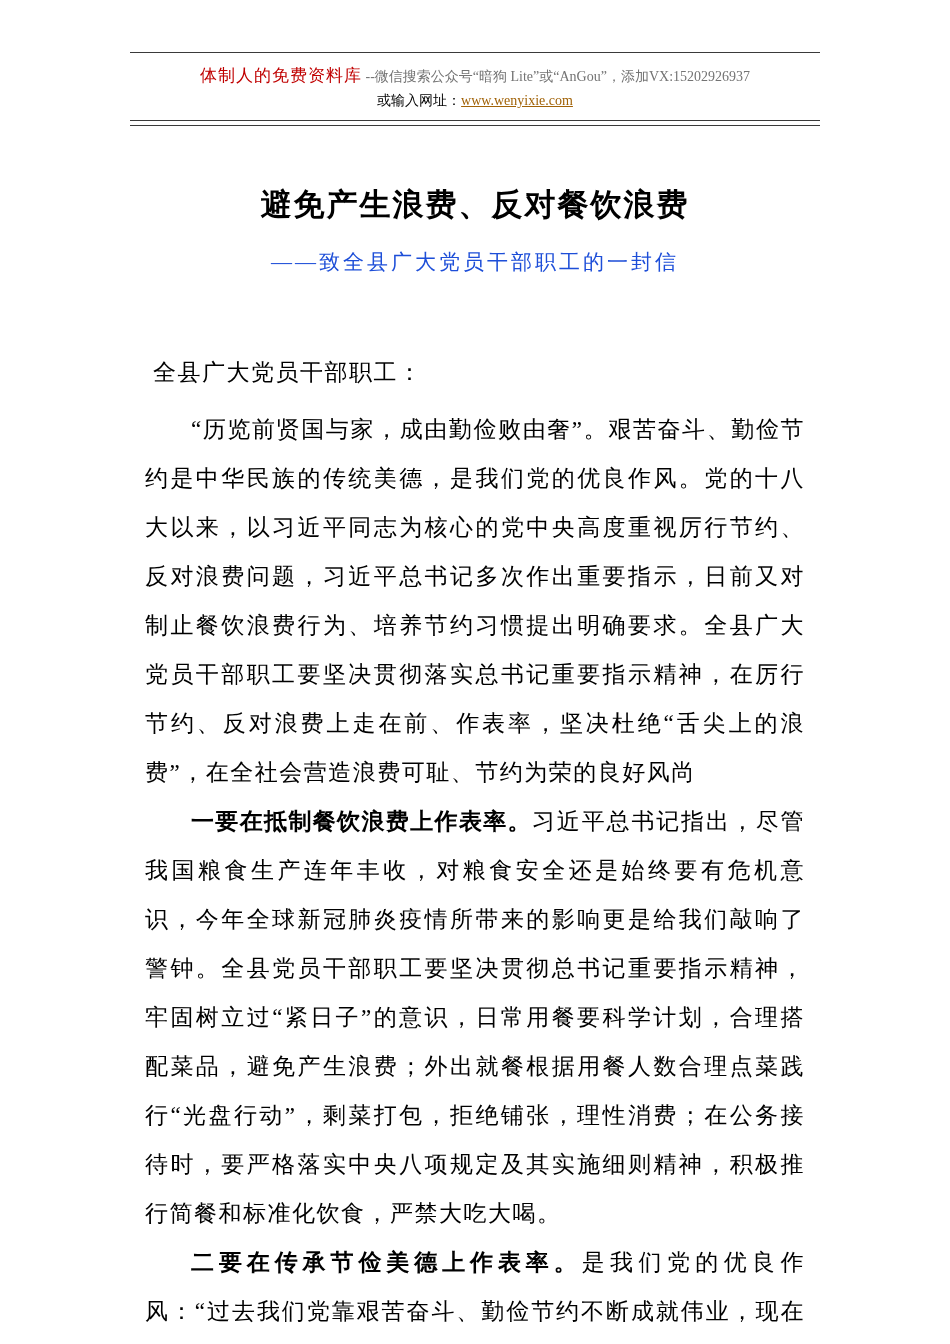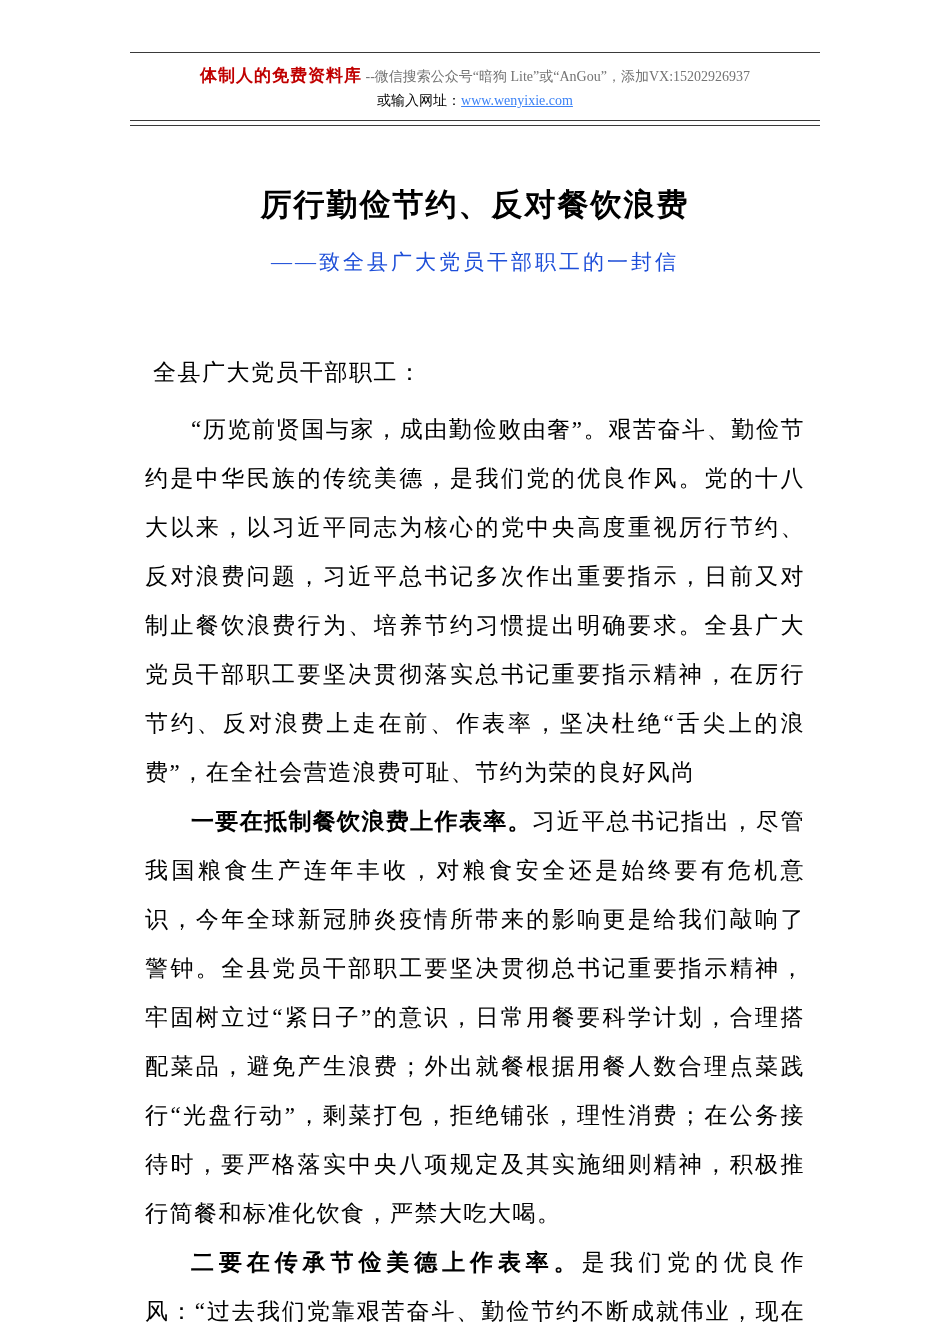--- a/index.html
+++ b/index.html
@@ -28,21 +28,21 @@
     padding-top: 12px;
     text-align: center;
   }
   .header-line1 {
     font-size: 15px;
     line-height: 22px;
     white-space: nowrap;
   }
   .brand {
     color: #c00000;
-    font-weight: bold;
+    font-weight: normal;
     font-size: 17px;
     font-family: "Liberation Sans", sans-serif;
     letter-spacing: 1px;
     margin-top: 11px;
   }
   .brand-suffix {
     color: #737373;
     font-size: 14px;
   }
   .header-line2 {
@@ -52,21 +52,21 @@
     padding-bottom: 8px;
     border-bottom: 1px solid #3a3a3a;
   }
   .header-rule2 {
     width: 690px;
     margin: 4px auto 0 auto;
     border-top: 1px solid #3a3a3a;
     height: 0;
   }
   .url-link {
-    color: #3b82f6;
+    color: #a16207;
     text-decoration: underline;
     cursor: pointer;
   }
 
   
   .doc {
     padding: 0 145px;
   }
   .doc-title {
     text-align: center;
@@ -112,21 +112,21 @@
     <div class="header-line1">
       <span class="brand">体制人的免费资料库</span><span class="brand-suffix"> --微信搜索公众号“暗狗 Lite”或“AnGou”，添加VX:15202926937</span>
     </div>
     <div class="header-line2">
       <span>或输入网址：</span><a class="url-link">www.wenyixie.com</a>
     </div>
   </div>
   <div class="header-rule2"></div>
 
   <div class="doc">
-    <h1 class="doc-title">厉行勤俭节约、反对餐饮浪费</h1>
+    <h1 class="doc-title">避免产生浪费、反对餐饮浪费</h1>
     <h2 class="doc-subtitle">——致全县广大党员干部职工的一封信</h2>
 
     <div class="body-text">
       <p class="greeting">全县广大党员干部职工：</p>
 
       <p class="para">
         <span>“历览前贤国与家，成由勤俭败由奢”。艰苦奋斗、勤俭节约是中华民族的传统美德，是我们党的优良作风。党的十八大以来，以习近平同志为核心的党中央高度重视厉行节约、反对浪费问题，习近平总书记多次作出重要指示，日前又对制止餐饮浪费行为、培养节约习惯提出明确要求。全县广大党员干部职工要坚决贯彻落实总书记重要指示精神，在厉行节约、反对浪费上走在前、作表率，坚决杜绝“舌尖上的浪费”，在全社会营造浪费可耻、节约为荣的良好风尚</span>
       </p>
 
       <p class="para">

